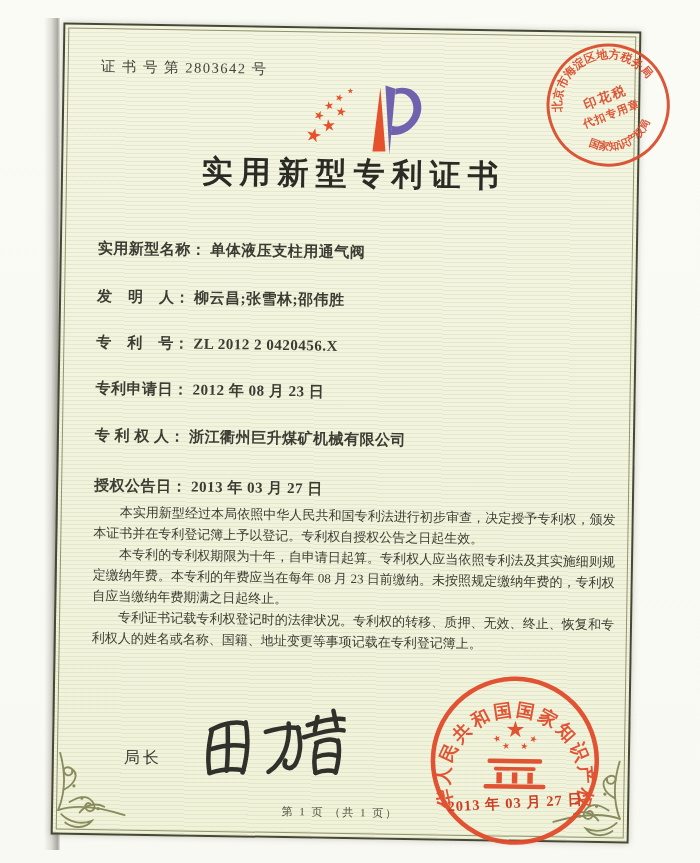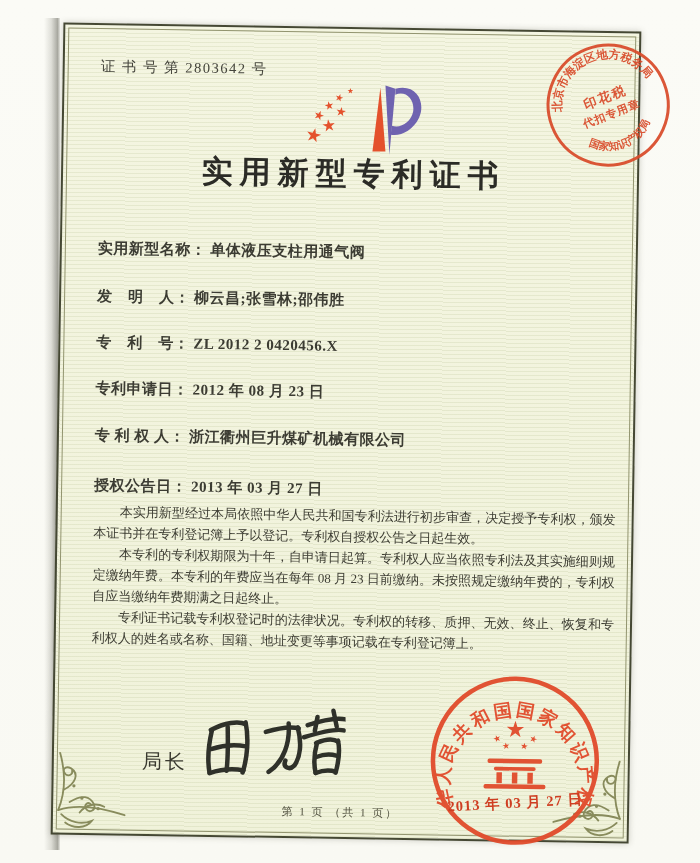--- a/index.html
+++ b/index.html
@@ -41,21 +41,21 @@
     font-size:15px;font-weight:700;color:#3c3c33;letter-spacing:0.5px;
   }
   .field .val{margin-left:4px;font-weight:700;}
   .f0{top:214px}.f1{top:262px}.f2{top:308px}.f3{top:354px}.f4{top:401px}.f5{top:451px}
   .body-text{
     position:absolute;left:36px;top:476px;width:522px;
     font-size:13px;line-height:1.62;color:#3d3d33;text-align:justify;
   }
   .body-text p{margin:0;text-indent:2em;}
   .sig-label{
-    position:absolute;left:88px;top:722px;font-size:20px;letter-spacing:3px;color:#3a3a30;
+    position:absolute;left:70px;top:722px;font-size:16px;letter-spacing:3px;color:#3a3a30;
   }
   .autograph{position:absolute;left:142px;top:668px;width:150px;height:100px;transform:rotate(-2deg);}
   .tax-seal{position:absolute;left:474px;top:2px;width:140px;height:140px;opacity:0.93;}
   .office-seal{position:absolute;left:370px;top:638px;width:182px;height:182px;opacity:0.95;}
   .seal-date{
     position:absolute;left:362px;top:762px;width:200px;text-align:center;
     font-size:14.5px;font-weight:700;color:#cf3e22;letter-spacing:1px;
     transform:rotate(-4deg);white-space:nowrap;
   }
   .footer{

